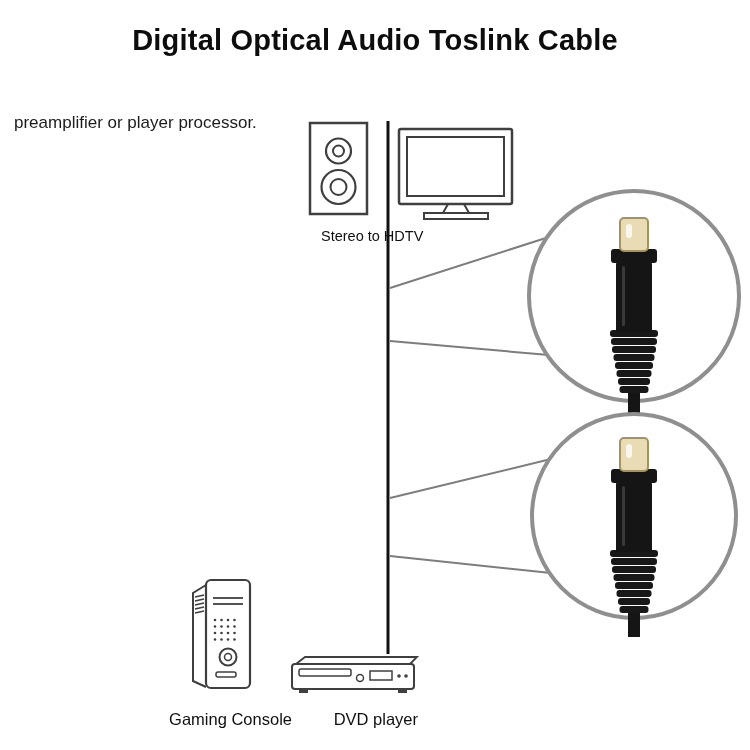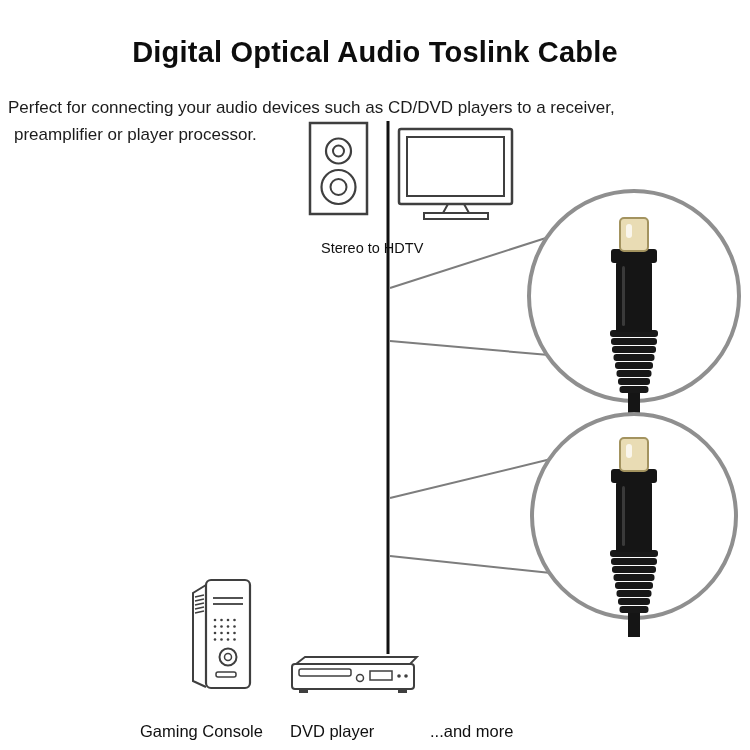--- a/index.html
+++ b/index.html
@@ -17,21 +17,20 @@
   }
   .art {
     position: absolute;
     top: 0;
     left: 0;
   }
   .txt {
     position: absolute;
     color: #111111;
     white-space: nowrap;
-    margin-top: 12px;
   }
   .title {
     left: 0;
     top: 24px;
     width: 750px;
     text-align: center;
     font-size: 29px;
     font-weight: bold;
     letter-spacing: 0.2px;
     color: #0d0d0d;
@@ -53,21 +52,21 @@
     top: 228px;
     width: 150px;
     text-align: left;
     font-size: 14.5px;
     color: #101010;
   }
   .lbl-bottom {
     top: 710px;
     font-size: 16.5px;
     color: #101010;
-    text-align: left;
+    text-align: right;
   }
   .lbl-console { left: 140px; width: 152px; }
   .lbl-dvd     { left: 290px; width: 128px; }
   .lbl-more    { left: 430px; width: 122px; }
 </style>
 </head>
 <body>
 
 <div class="canvas">
 
@@ -176,25 +175,23 @@
         <circle cx="399" cy="676" r="1.8"></circle>
         <circle cx="406" cy="676" r="1.8"></circle>
         <rect x="299" y="689" width="9" height="4"></rect>
         <rect x="398" y="689" width="9" height="4"></rect>
       </g>
     </g>
   </svg>
 
   <div class="txt title">Digital Optical Audio Toslink Cable</div>
 
-  <div class="txt desc1">Perfect for connecting your audio devices such as CD/DVD players to a receiver,</div>
 
   <div class="txt desc2">preamplifier or player processor.</div>
 
   <div class="txt lbl-stereo">Stereo to HDTV</div>
 
   <div class="txt lbl-bottom lbl-console">Gaming Console</div>
 
   <div class="txt lbl-bottom lbl-dvd">DVD player</div>
 
-  <div class="txt lbl-bottom lbl-more">...and more</div>
 
 </div>
 
 </body></html>

